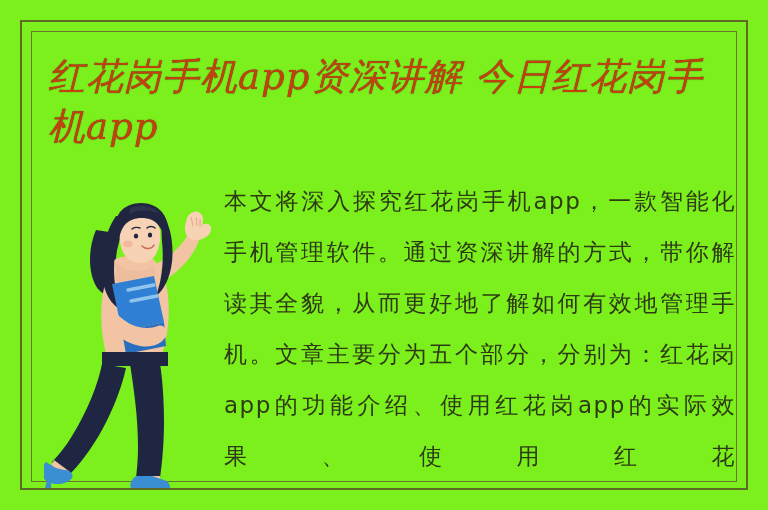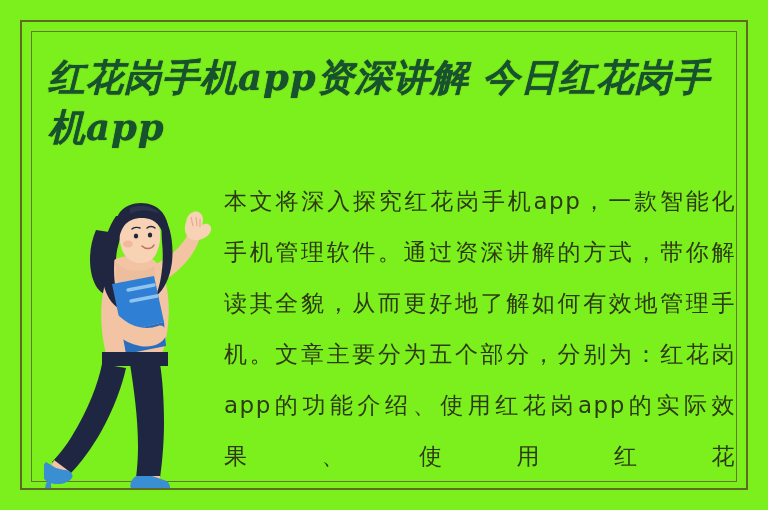--- a/index.html
+++ b/index.html
@@ -31,24 +31,24 @@
     width:706px; height:451px;
     border:1px solid #68762d;
     pointer-events:none;
   }
 
   
   .title{
     position:absolute;
     left:48px; top:52px;
     width:668px;
-    color:#14532d;
+    color:#c2410c;
     font-family:"DejaVu Serif", serif;
     font-style:italic;
-    font-weight:700;
+    font-weight:400;
     font-size:37px;
     line-height:50px;
     letter-spacing:1px;
     white-space:normal;
     text-shadow:0 0 1px #3c3b22;
   }
 
   
   .body-text{
     position:absolute;

